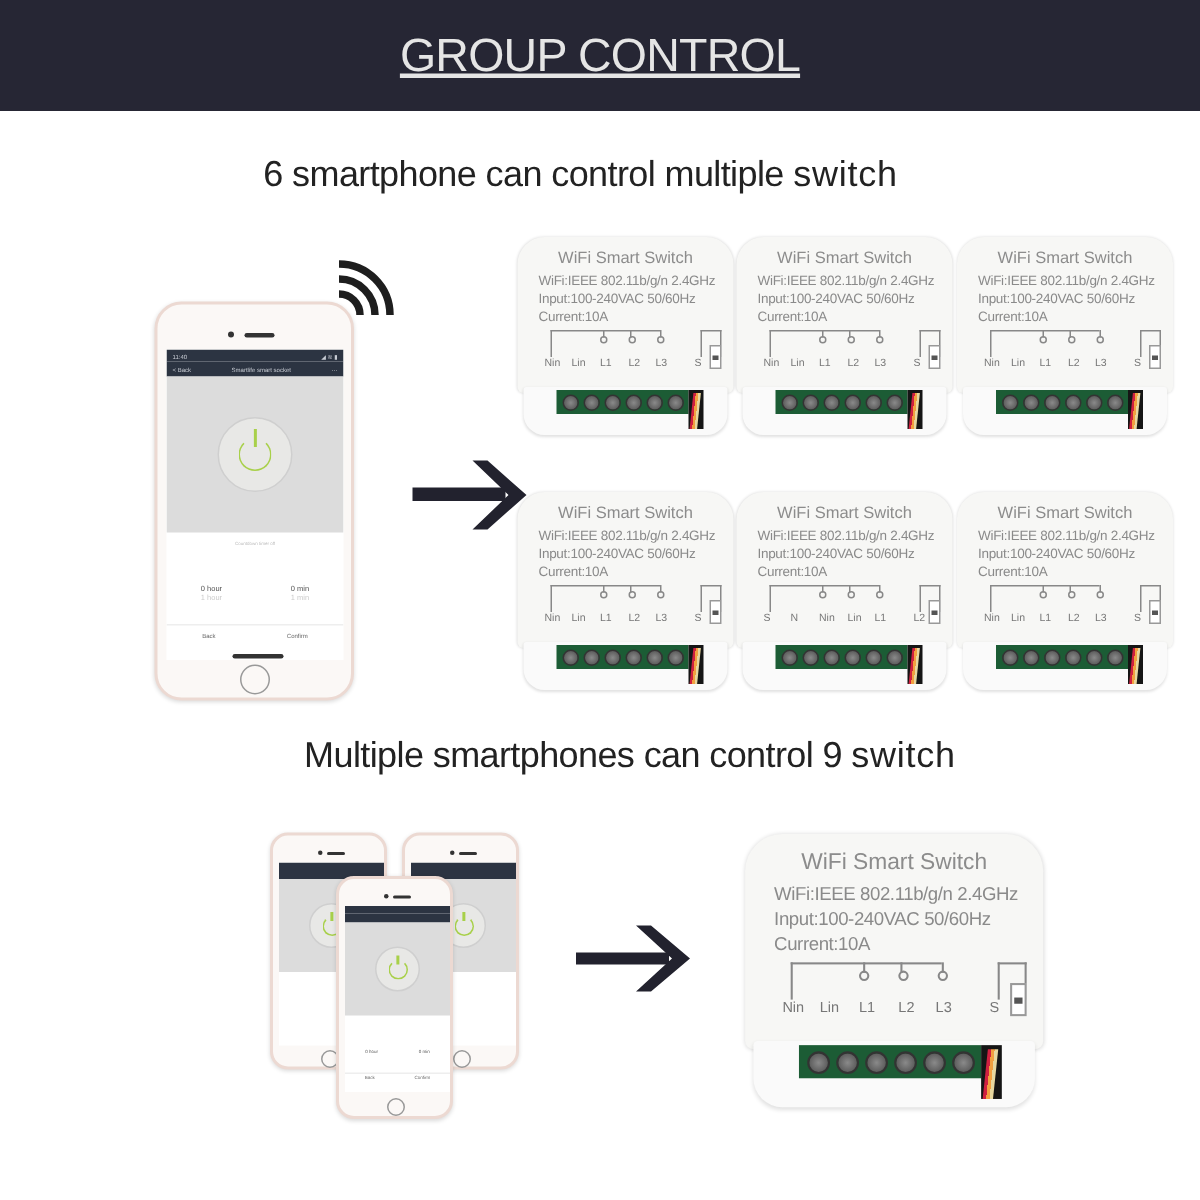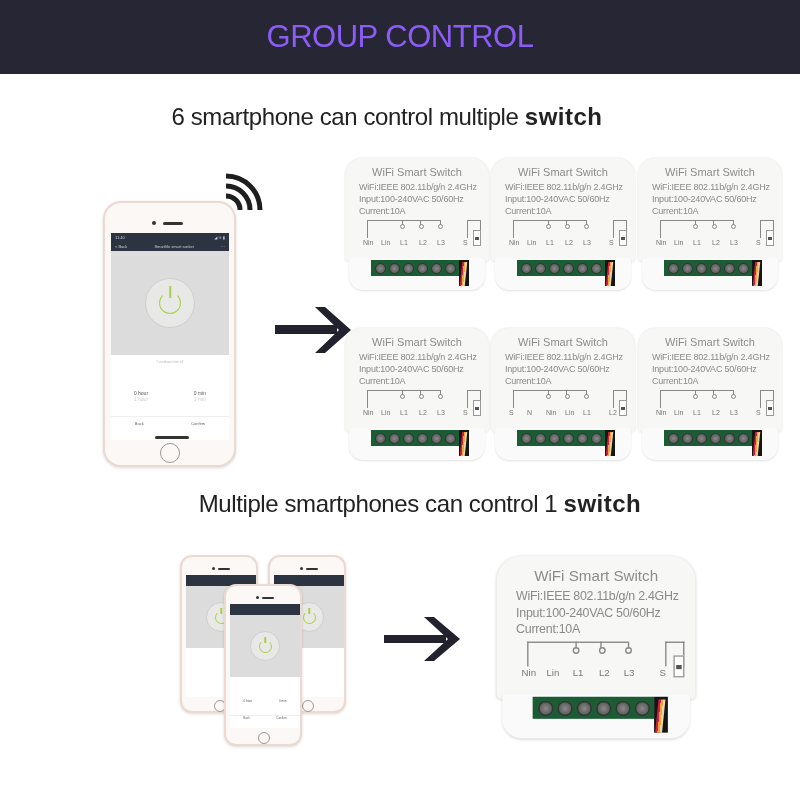--- a/index.html
+++ b/index.html
@@ -1,25 +1,25 @@
 <!DOCTYPE html>
 <html><head>
 <meta charset="utf-8">
 <style>
   * { box-sizing: border-box; margin: 0; padding: 0; }
   html, body { width: 800px; height: 800px; background: #ffffff; overflow: hidden; }
   body { position: relative; font-family: "Liberation Sans", sans-serif; color: #222; }
 
   .header { position: absolute; left: 0; top: 0; width: 800px; height: 74px; background: #262634;
             display: flex; align-items: center; justify-content: center; }
-  .header-title { color: #8b5cf6; font-size: 31px; letter-spacing: -0.5px; font-family: "Liberation Sans", sans-serif; }
+  .header-title { color: #e5e5e5; font-size: 31px; letter-spacing: -0.5px; font-family: "Liberation Sans", sans-serif; text-decoration: underline; }
 
   .subtitle { position: absolute; left: 0; width: 800px; text-align: center; font-size: 24px; color: #222;
               letter-spacing: -0.4px; }
-  .subtitle b { font-weight: bold; letter-spacing: 0.5px; }
+  .subtitle b { font-weight: normal; letter-spacing: 0.5px; }
   .subtitle-1 { top: 103px; left: -13px; }
   .subtitle-2 { top: 490px; left: 20px; }
 
   
   .phone { position: absolute; background: #fbf8f6; border: 2px solid #ecd9d2; border-radius: 18px;
            box-shadow: 0 1px 3px rgba(0,0,0,0.15); }
   .phone .speaker { position: absolute; height: 3px; background: #333; border-radius: 2px; }
   .phone .camera { position: absolute; width: 4px; height: 4px; background: #333; border-radius: 50%; }
   .phone .screen { position: absolute; background: #fff; overflow: hidden; }
   .phone .statusbar { background: #2c3442; color: #c8ccd4; font-size: 4px; display: flex; justify-content: space-between; padding: 0 4px; align-items: center; }
@@ -342,21 +342,21 @@
         <div class="screw"></div>
         <div class="screw"></div>
         <div class="screw"></div>
       </div>
       <div class="wirebox"></div>
       <div class="wires"></div>
     </div>
   </div>
 
 <div class="subtitle subtitle-2">
-  <span>Multiple smartphones can control 1 </span><b>switch</b>
+  <span>Multiple smartphones can control 9 </span><b>switch</b>
 </div>
 
 <div class="phone" style="left:180px; top:555px; width:78px; height:158px; border-radius:12px;">
   <div class="camera" style="left:30px; top:10px; width:3px; height:3px;"></div>
   <div class="speaker" style="left:36px; top:11px; width:12px; height:2px;"></div>
   <div class="screen" style="left:4px; top:18px; width:70px; height:122px;">
     <div class="statusbar" style="height:5px;"></div>
     <div class="navbar" style="height:6px;"></div>
     <div class="grey" style="height:62px;">
       <div class="power-ring" style="width:30px; height:30px;">

